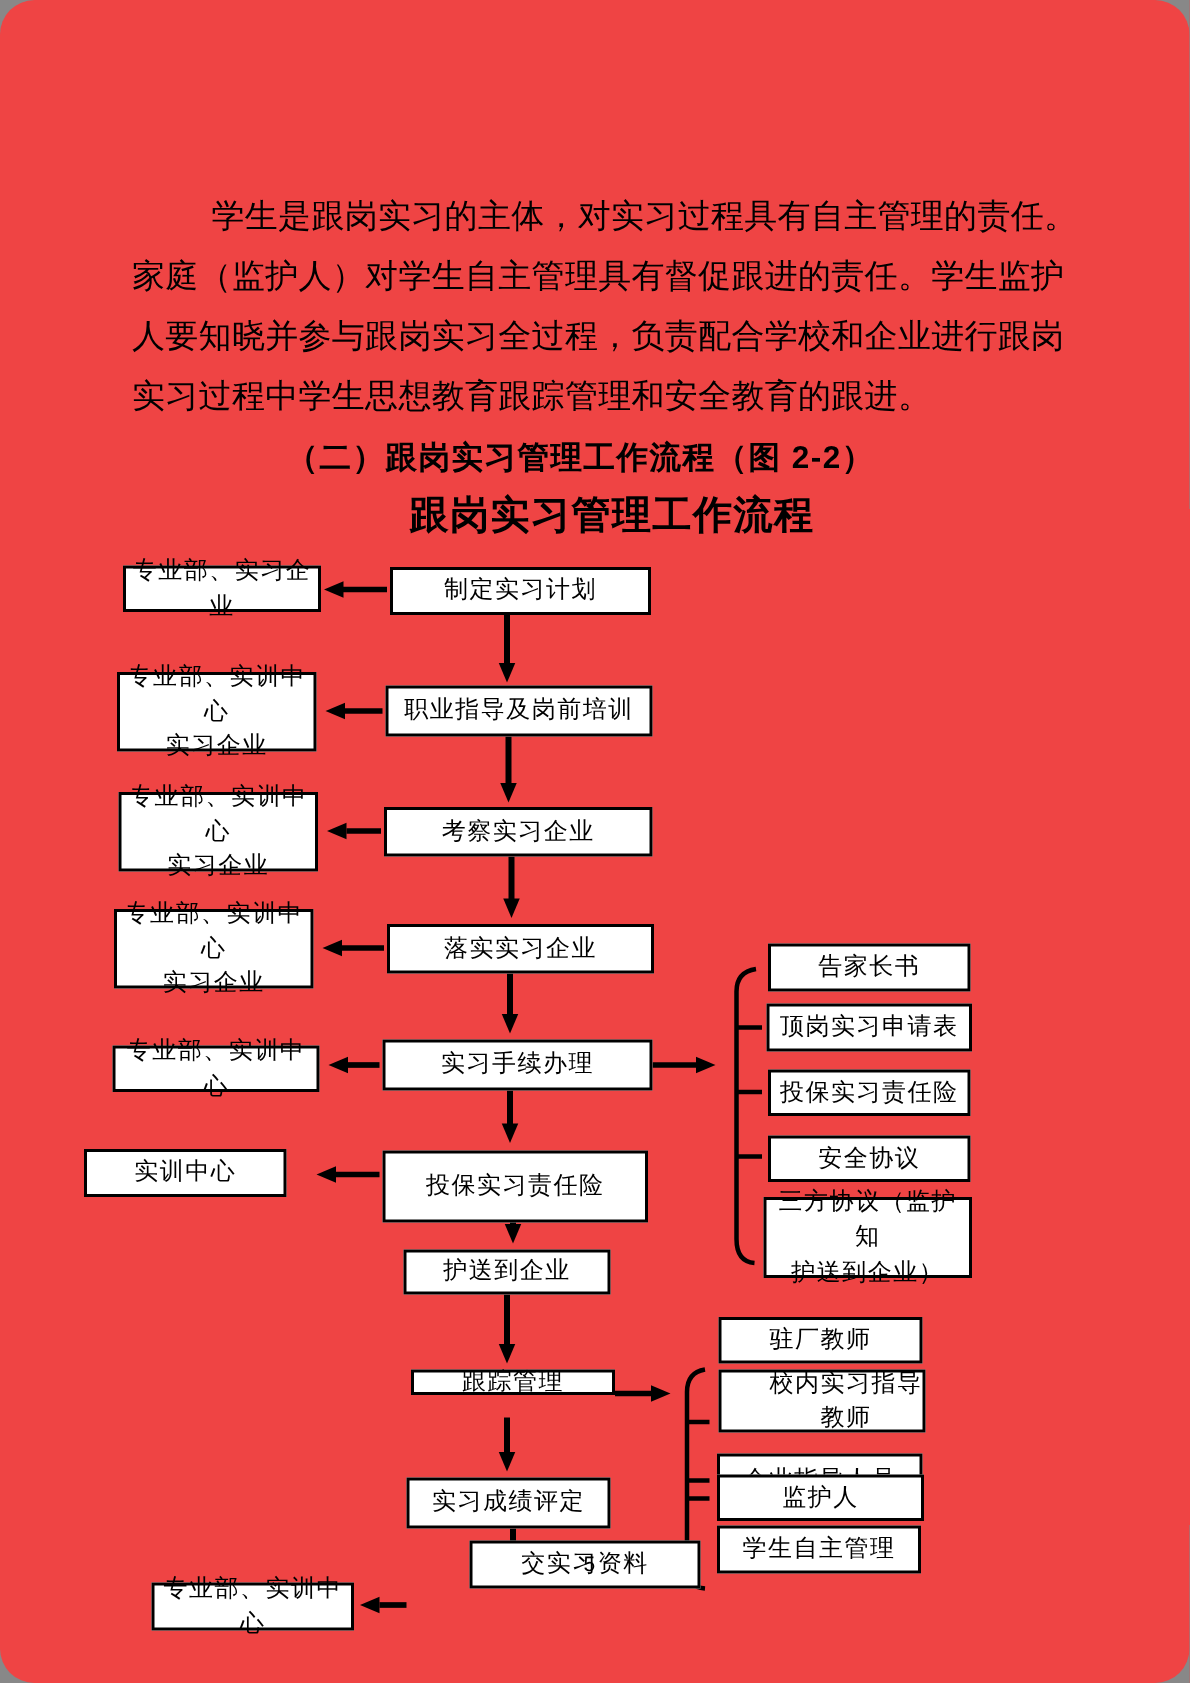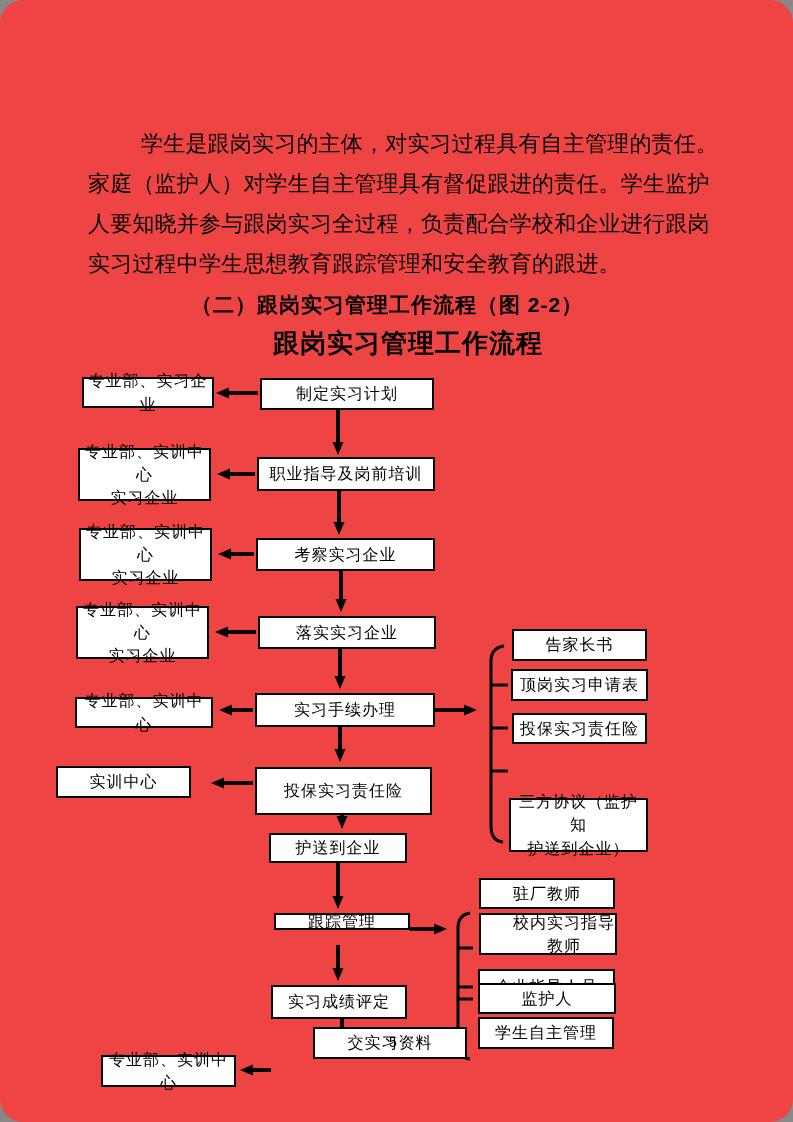--- a/index.html
+++ b/index.html
@@ -169,20 +169,21 @@
   <div class="fbox" style="left:255px;top:693px;width:180px;height:34px;">实习手续办理</div>
   <div class="fbox" style="left:255px;top:767px;width:177px;height:48px;text-align:center;">投保实习责任险</div>
   <div class="fbox" style="left:269px;top:833px;width:138px;height:30px;">护送到企业</div>
   <div class="fbox" style="left:274px;top:913px;width:136px;height:17px;">跟踪管理</div>
   <div class="fbox" style="left:271px;top:985px;width:136px;height:34px;">实习成绩评定</div>
   <div class="fbox" style="left:273px;top:1027px;width:154px;height:32px;margin-left:40px;">交实习资料</div>
 
   <div class="fbox" style="left:512px;top:629px;width:135px;height:32px;text-align:right;">告家长书</div>
   <div class="fbox" style="left:511px;top:669px;width:137px;height:32px;">顶岗实习申请表</div>
   <div class="fbox" style="left:512px;top:713px;width:135px;height:31px;">投保实习责任险</div>
+  <div class="fbox" style="left:512px;top:757px;width:135px;height:31px;">安全协议</div>
   <div class="fbox two-line" style="left:509px;top:798px;width:139px;height:54px;">三方协议（监护知
 护送到企业）</div>
 
   <div class="fbox" style="left:479px;top:878px;width:136px;height:31px;">驻厂教师</div>
   <div class="fbox" style="left:479px;top:913px;width:138px;height:42px;padding-left:32px;">校内实习指导教师</div>
   <div class="fbox clipped" style="left:478px;top:969px;width:137px;height:32px;">企业指导人员</div>
   <div class="fbox" style="left:478px;top:983px;width:138px;height:31px;">监护人</div>
   <div class="fbox" style="left:478px;top:1017px;width:136px;height:32px;">学生自主管理</div>
 
   <div class="page-number">5</div>

